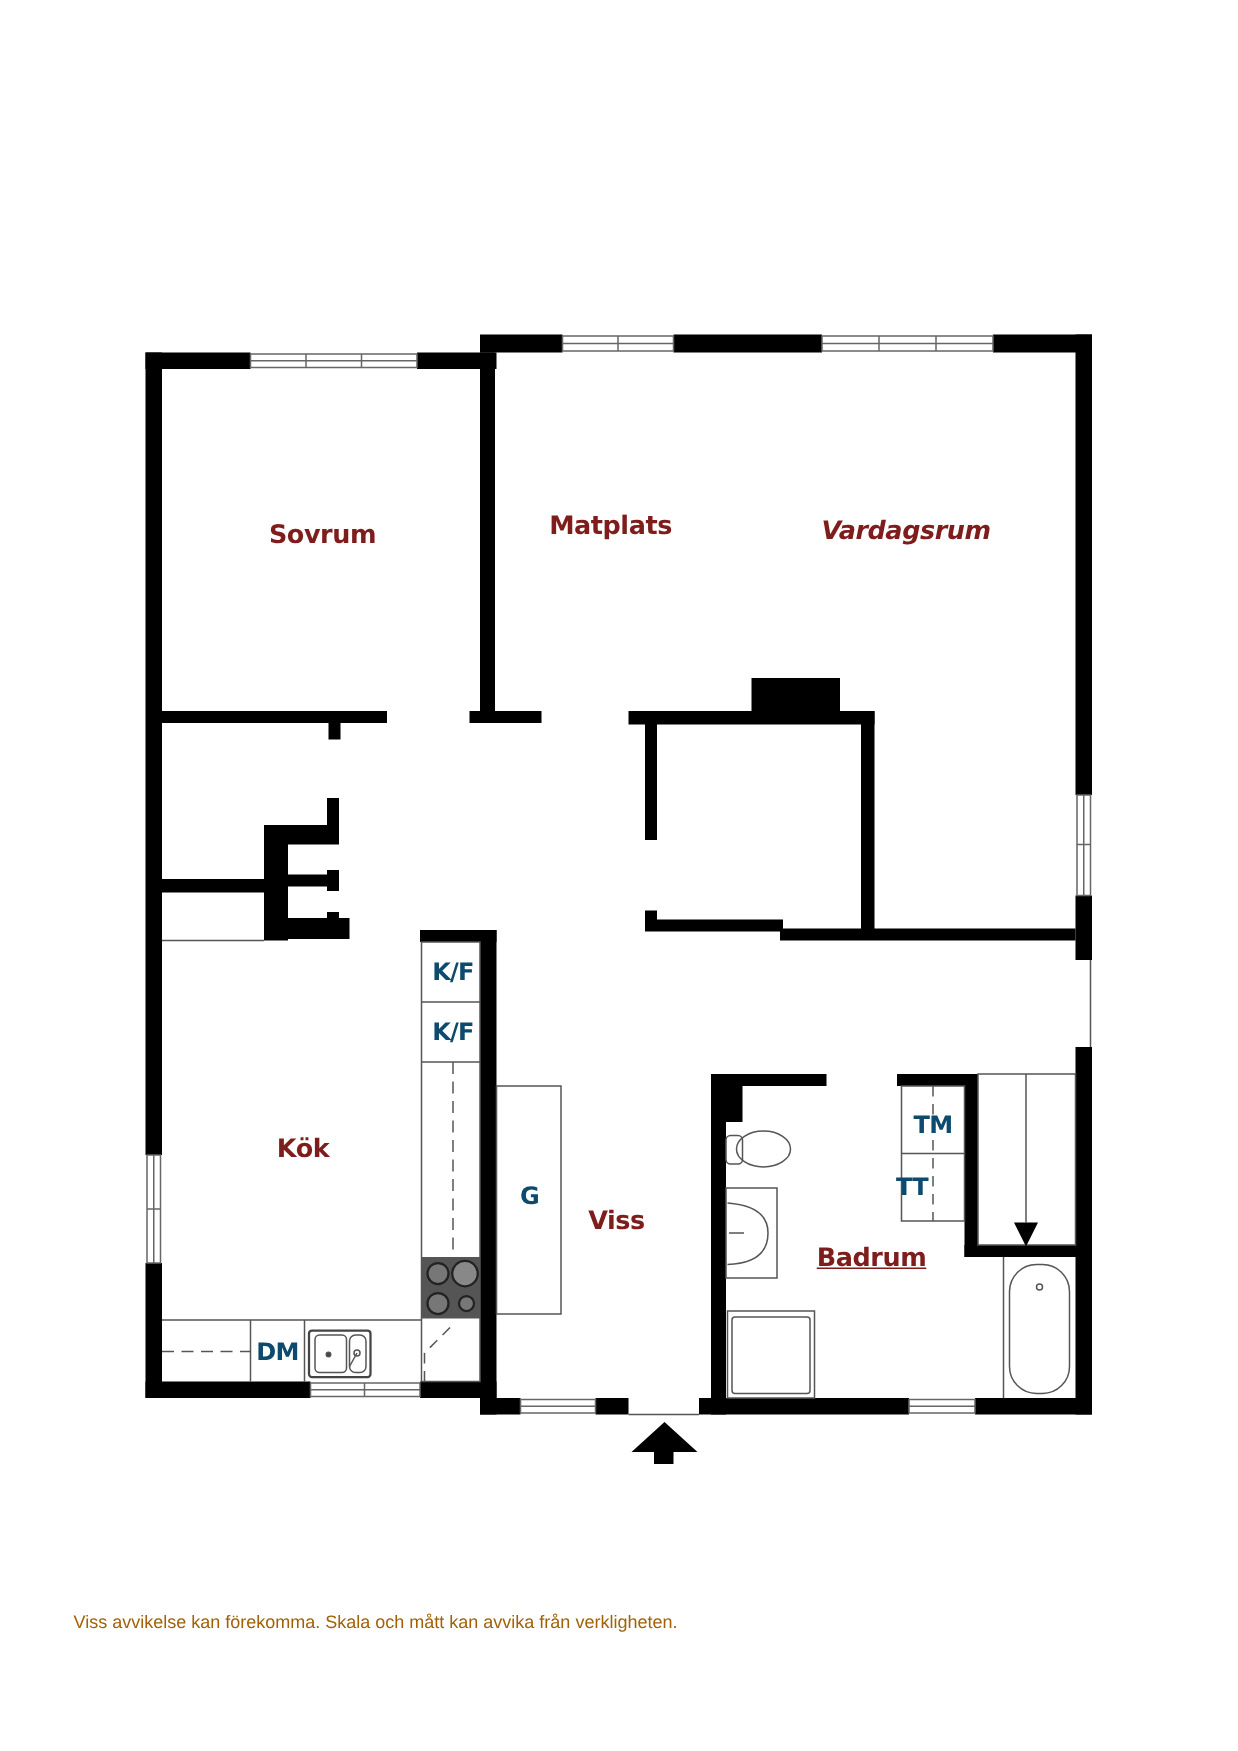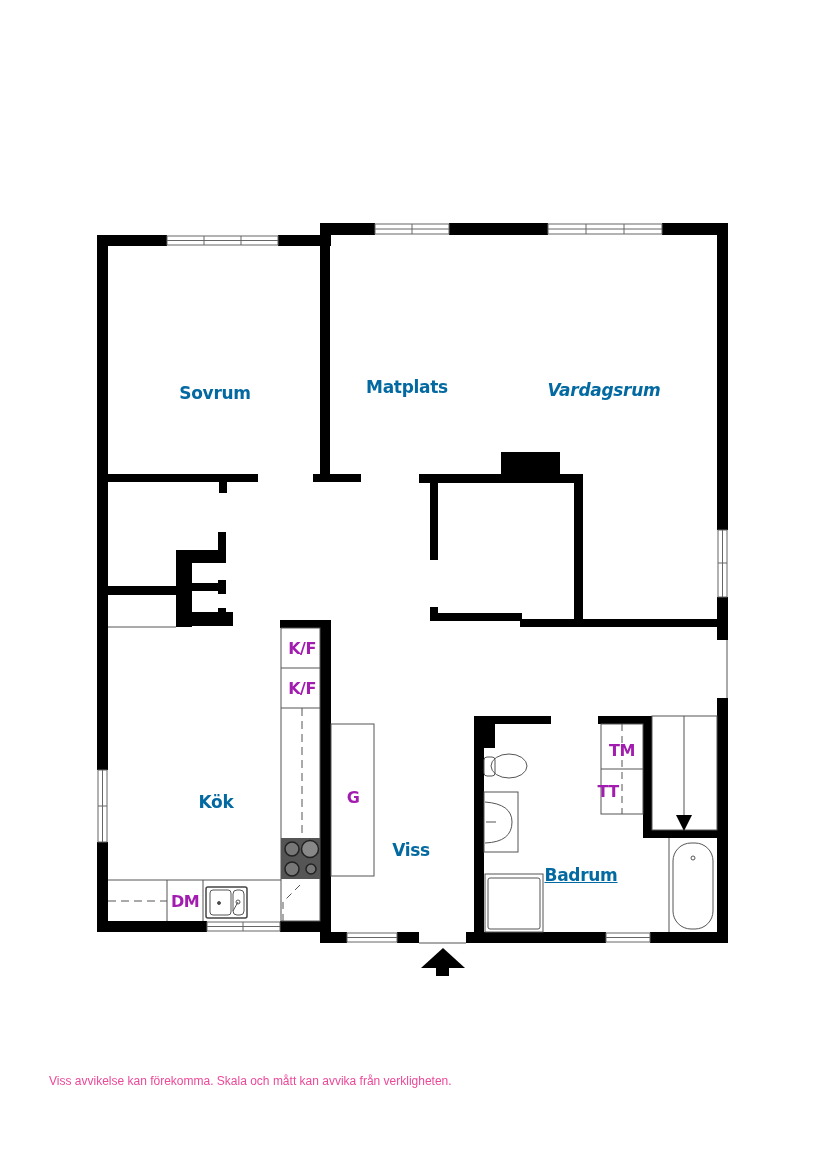--- a/index.html
+++ b/index.html
@@ -1,20 +1,20 @@
 <!DOCTYPE html>
 <html><head>
 <meta charset="utf-8">
 <style>
   html, body { margin:0; padding:0; background:#ffffff; }
   body { width:825px; height:1167px; position:relative; overflow:hidden; font-family:"DejaVu Sans", sans-serif; }
   #plan { position:absolute; left:0; top:0; }
-  .room-label { position:absolute; font-family:"DejaVu Sans", sans-serif; font-weight:bold; font-size:17px; color:#0369a1; white-space:nowrap; transform:translate(-50%,-50%); letter-spacing:-0.3px;margin-top:36px; }
-  .fix-label { position:absolute; font-family:"DejaVu Sans", sans-serif; font-weight:bold; font-size:16px; color:#a21caf; white-space:nowrap; transform:translate(-50%,-50%); letter-spacing:-0.5px; }
-  .disclaimer { position:absolute; left:49px; top:1074px; font-family:"Liberation Sans", sans-serif; font-size:12px; color:#ec4899; white-space:nowrap; }
+  .room-label { position:absolute; font-family:"DejaVu Sans", sans-serif; font-weight:bold; font-size:17px; color:#7f1d1d; white-space:nowrap; transform:translate(-50%,-50%); letter-spacing:-0.3px; }
+  .fix-label { position:absolute; font-family:"DejaVu Sans", sans-serif; font-weight:bold; font-size:16px; color:#0c4a6e; white-space:nowrap; transform:translate(-50%,-50%); letter-spacing:-0.5px; }
+  .disclaimer { position:absolute; left:49px; top:1074px; font-family:"Liberation Sans", sans-serif; font-size:12px; color:#a16207; white-space:nowrap; }
 </style>
 </head>
 <body>
 
 <svg id="plan" width="825" height="1167" viewBox="0 0 825 1167" xmlns="http://www.w3.org/2000/svg">
 
   <g fill="#000">
 
     <rect x="97" y="235" width="70" height="11"></rect>
     <rect x="278" y="235" width="53" height="11"></rect>
@@ -168,21 +168,21 @@
   <polygon points="676,815 692,815 684,831" fill="#000"></polygon>
   <g fill="#000">
     <polygon points="421,968 443,948 465,968"></polygon>
     <rect x="436" y="966" width="13" height="10"></rect>
   </g>
 </svg>
 
 <div class="room-label" style="left:215px;top:357px;">Sovrum</div>
 <div class="room-label" style="left:407px;top:351px;text-align:right;">Matplats</div>
 <div class="room-label" style="left:604px;top:354px;font-style:italic;">Vardagsrum</div>
-<div class="room-label" style="left:216px;top:766px;">Kök</div>
+<div class="room-label" style="left:202px;top:766px;">Kök</div>
 <div class="room-label" style="left:411px;top:814px;">Viss</div>
 <div class="room-label" style="left:581px;top:839px;text-decoration:underline;">Badrum</div>
 
 <div class="fix-label" style="left:302px;top:648px;">K/F</div>
 <div class="fix-label" style="left:302px;top:688px;">K/F</div>
 <div class="fix-label" style="left:353px;top:797px;">G</div>
 <div class="fix-label" style="left:185px;top:901px;">DM</div>
 <div class="fix-label" style="left:622px;top:722px;margin-top:28px;">TM</div>
 <div class="fix-label" style="left:608px;top:791px;">TT</div>
 

